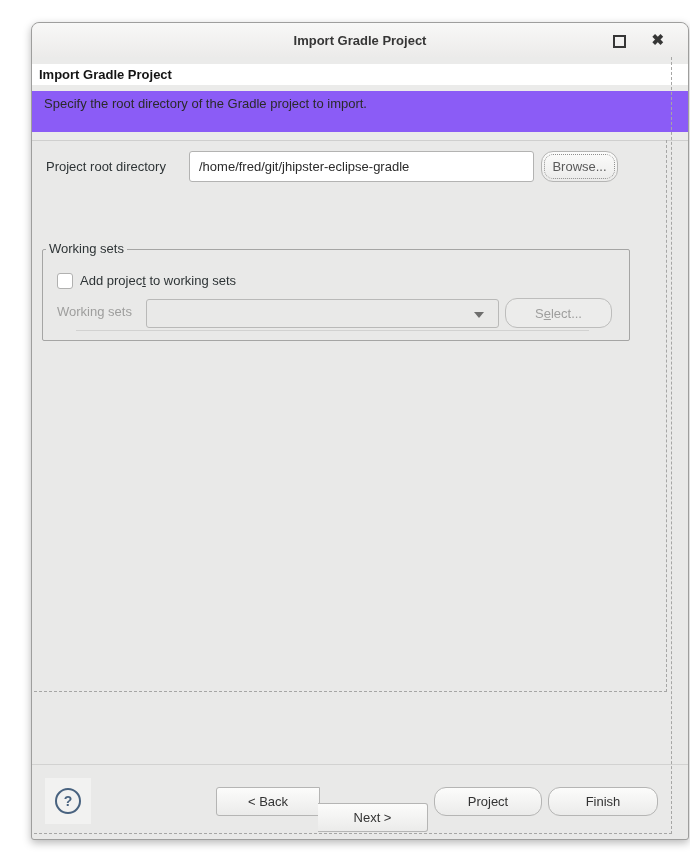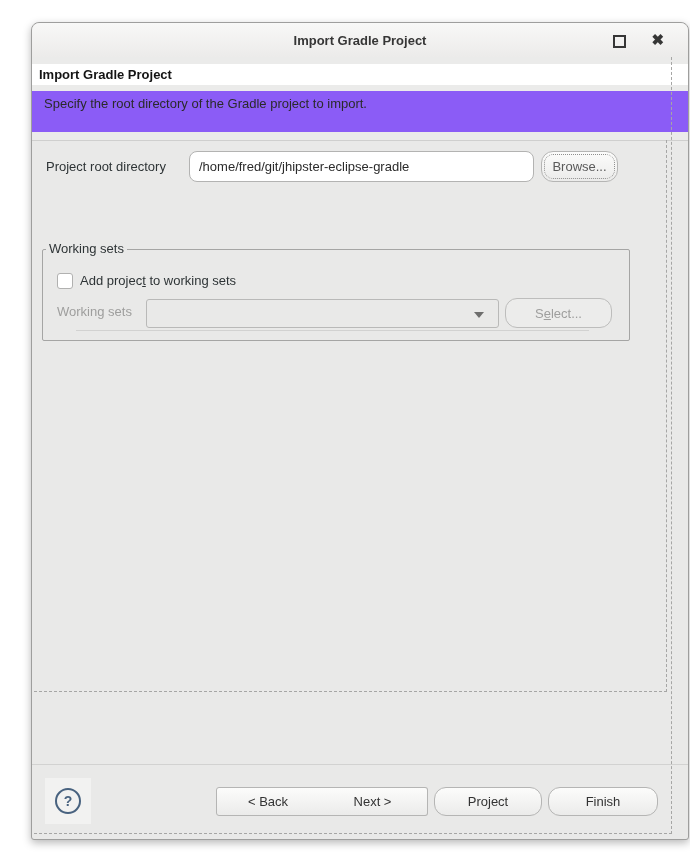--- a/index.html
+++ b/index.html
@@ -26,21 +26,21 @@
   .header-logo{width:202px;background:#fff;display:flex;align-items:center;justify-content:center;padding-bottom:6px;}
   
   .outer-dashed{position:absolute;left:2px;top:34px;width:637px;height:776px;
                 border-right:1px dashed #a6a6a5;border-bottom:1px dashed #a6a6a5;pointer-events:none;z-index:6;}
   .inner-dashed{position:absolute;left:2px;top:117px;width:632px;height:551px;
                 border-right:1px dashed #a6a6a5;border-bottom:1px dashed #a6a6a5;pointer-events:none;z-index:6;}
   
   .label{font-size:13px;color:#2e3436;}
   .proj-label{position:absolute;left:14px;top:136px;}
   .text-input{position:absolute;left:157px;top:128px;width:345px;height:31px;box-sizing:border-box;
-              background:#fff;border:1px solid #b3b3b2;border-radius:8px;padding:0 9px;
+              background:#fff;border:1px solid #b3b3b2;border-radius:3px;padding:0 9px;
               font-family:"Liberation Sans",sans-serif;font-size:13px;color:#2b2b2b;outline:none;}
   .btn{background:linear-gradient(#fcfcfb,#ebebea);border:1px solid #b5b5b4;border-radius:12px;
        font-family:"Liberation Sans",sans-serif;font-size:13px;color:#333;
        display:flex;align-items:center;justify-content:center;box-sizing:border-box;}
   .browse-btn{position:absolute;left:509px;top:128px;width:77px;height:31px;color:#5a5a5a;
               outline:1px dotted #8f8f8e;outline-offset:-4px;}
   .group{position:absolute;left:10px;top:182px;width:586px;height:90px;border:1px solid #a5a5a4;border-radius:2px;margin-top:44px;}
   .group-legend{position:absolute;left:3px;top:-9px;background:#e9e9e8;padding:0 3px;font-size:13px;color:#2e3436;}
   .checkbox{position:absolute;left:14px;top:23px;width:16px;height:16px;background:#fff;
             border:1px solid #b1b1b0;border-radius:3px;box-sizing:border-box;}
@@ -57,21 +57,21 @@
   .message{position:absolute;left:110px;top:331px;width:380px;text-align:center;
            font-size:13px;line-height:20px;color:#1c1c1c;}
   
   .footer{position:absolute;left:0;right:0;top:741px;height:75px;border-top:1px solid #d2d2d1;}
   .help-btn{position:absolute;left:13px;top:13px;width:46px;height:46px;background:#f2f2f1;
             display:flex;align-items:center;justify-content:center;}
   .help-circle{width:22px;height:22px;border:2px solid #48627f;border-radius:50%;
                display:flex;align-items:center;justify-content:center;
                font-size:14px;font-weight:bold;color:#48627f;}
   .back-btn{position:absolute;left:176px;top:22px;width:104px;height:29px;border-radius:3px 0 0 3px;margin-left:8px;}
-  .next-btn{position:absolute;left:286px;top:22px;width:110px;height:29px;border-radius:0 3px 3px 0;border-left:none;}
+  .next-btn{position:absolute;left:286px;top:38px;width:110px;height:29px;border-radius:0 3px 3px 0;border-left:none;}
   .cancel-btn{position:absolute;left:402px;top:22px;width:108px;height:29px;}
   .finish-btn{position:absolute;left:516px;top:22px;width:110px;height:29px;}
 </style>
 </head>
 <body>
 
 <div class="canvas">
   <div class="window">
 
     <div class="titlebar">

